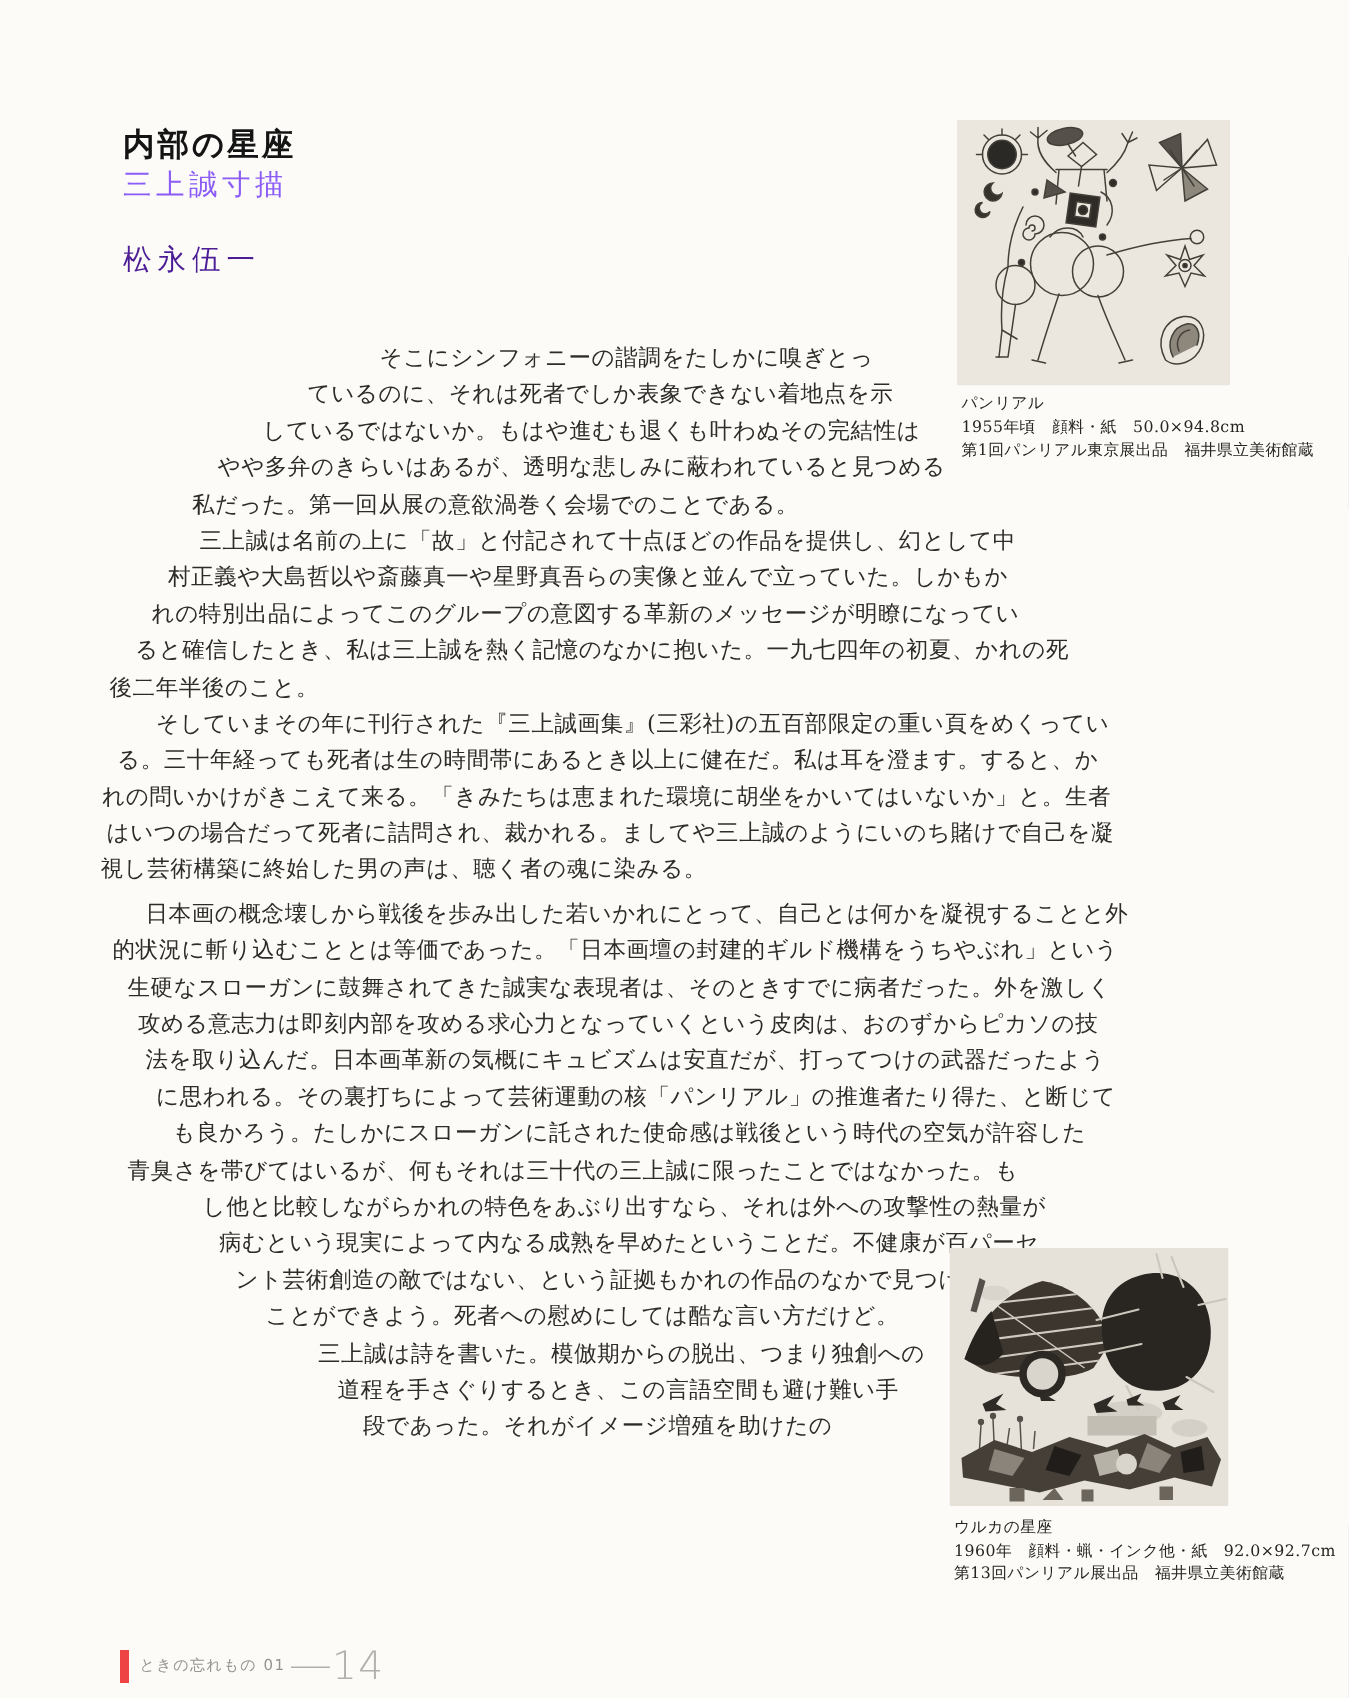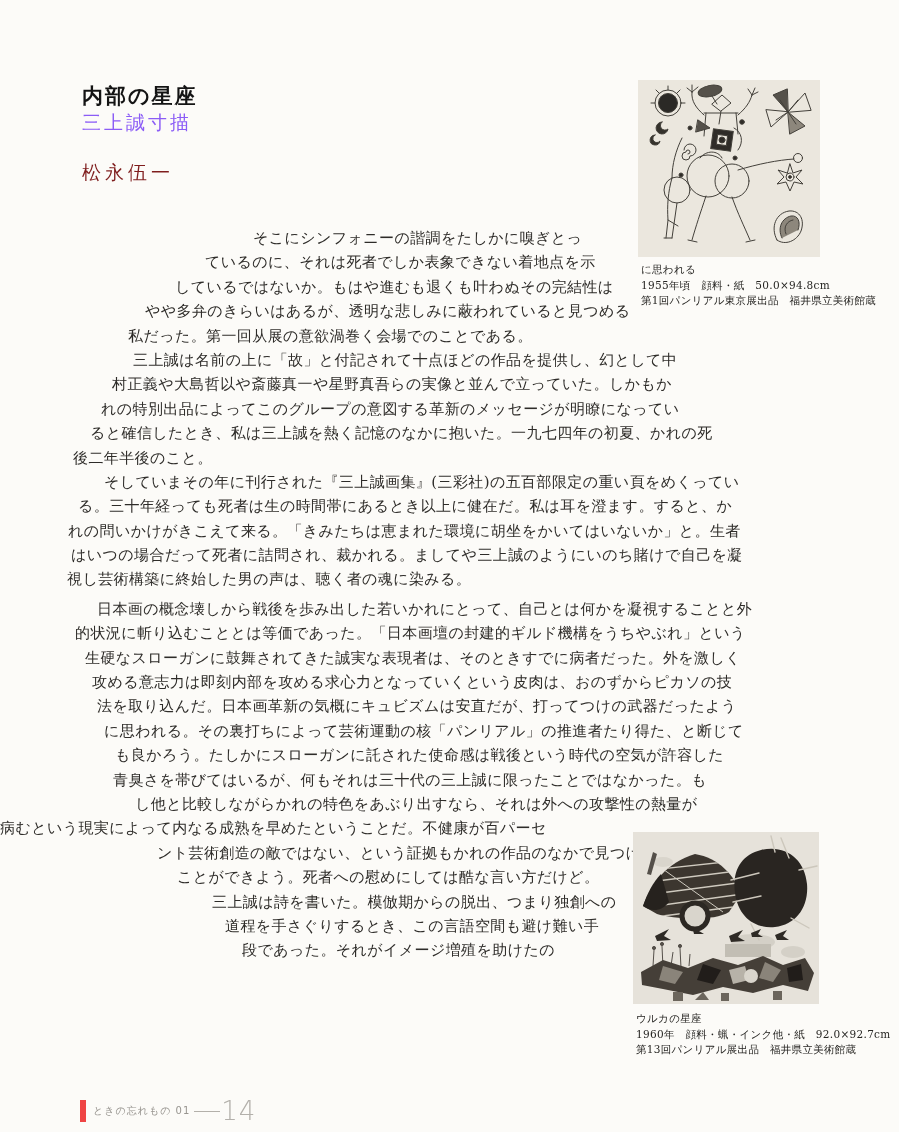--- a/index.html
+++ b/index.html
@@ -16,21 +16,21 @@
     position:absolute;left:82px;top:82px;
     font-family:"DejaVu Sans","Liberation Sans",sans-serif;
     font-weight:bold;font-size:21px;letter-spacing:2px;color:#141414;
   }
   .subtitle{
     position:absolute;left:82px;top:110px;
     font-size:19px;letter-spacing:3px;color:#8b5cf6;
   }
   .author{
     position:absolute;left:82px;top:160px;
-    font-size:19px;letter-spacing:4px;color:#7f1d1d;
+    font-size:19px;letter-spacing:4px;color:#4c1d95;
   }
   
   .article{
     position:absolute;left:0;top:226px;width:899px;
   }
   .bline{
     font-size:15px;line-height:24.4px;height:24.4px;
     letter-spacing:0.4px;white-space:nowrap;color:#2e2c29;
   }
   .bline.gap{margin-top:5px;}
@@ -139,21 +139,21 @@
 
       <g>
         <path d="M139,160 C132,147 138,133 151,131 C162,130 167,140 163,151 C159,161 147,166 139,160 Z"></path>
         <path d="M144,158 C139,148 144,138 153,136 C160,135 163,142 160,150" fill="#8d877c"></path>
         <path d="M148,154 C145,147 149,141 155,140"></path>
       </g>
     </g>
   </svg>
 
   <div class="caption cap-top">
-    <div>に思われる</div>
+    <div>パンリアル</div>
     <div>1955年頃　顔料・紙　50.0×94.8cm</div>
     <div>第1回パンリアル東京展出品　福井県立美術館蔵</div>
   </div>
 
   <div class="article">
       <div class="bline" style="margin-left: 253px;">そこにシンフォニーの諧調をたしかに嗅ぎとっ</div>
       <div class="bline" style="margin-left: 205px;">ているのに、それは死者でしか表象できない着地点を示</div>
       <div class="bline" style="margin-left: 175px;">しているではないか。もはや進むも退くも叶わぬその完結性は</div>
       <div class="bline" style="margin-left: 145px;">やや多弁のきらいはあるが、透明な悲しみに蔽われていると見つめる</div>
       <div class="bline" style="margin-left: 128px;">私だった。第一回从展の意欲渦巻く会場でのことである。</div>
@@ -167,23 +167,23 @@
       <div class="bline" style="margin-left: 68px;">れの問いかけがきこえて来る。「きみたちは恵まれた環境に胡坐をかいてはいないか」と。生者</div>
       <div class="bline" style="margin-left: 71px;">はいつの場合だって死者に詰問され、裁かれる。ましてや三上誠のようにいのち賭けで自己を凝</div>
       <div class="bline" style="margin-left: 67px;">視し芸術構築に終始した男の声は、聴く者の魂に染みる。</div>
       <div class="bline gap" style="margin-left: 97px;">日本画の概念壊しから戦後を歩み出した若いかれにとって、自己とは何かを凝視することと外</div>
       <div class="bline" style="margin-left: 75px;">的状況に斬り込むこととは等価であった。「日本画壇の封建的ギルド機構をうちやぶれ」という</div>
       <div class="bline" style="margin-left: 85px;">生硬なスローガンに鼓舞されてきた誠実な表現者は、そのときすでに病者だった。外を激しく</div>
       <div class="bline" style="margin-left: 92px;">攻める意志力は即刻内部を攻める求心力となっていくという皮肉は、おのずからピカソの技</div>
       <div class="bline" style="margin-left: 97px;">法を取り込んだ。日本画革新の気概にキュビズムは安直だが、打ってつけの武器だったよう</div>
       <div class="bline" style="margin-left: 104px;">に思われる。その裏打ちによって芸術運動の核「パンリアル」の推進者たり得た、と断じて</div>
       <div class="bline" style="margin-left: 115px;">も良かろう。たしかにスローガンに託された使命感は戦後という時代の空気が許容した</div>
-      <div class="bline" style="margin-left: 113px;">青臭さを帯びてはいるが、何もそれは三十代の三上誠に限ったことではなかった。も</div>
+      <div class="bline" style="margin-left: 85px;">青臭さを帯びてはいるが、何もそれは三十代の三上誠に限ったことではなかった。も</div>
       <div class="bline" style="margin-left: 135px;">し他と比較しながらかれの特色をあぶり出すなら、それは外への攻撃性の熱量が</div>
-      <div class="bline" style="">病むという現実によって内なる成熟を早めたということだ。不健康が百パーセ</div>
+      <div class="bline" style="margin-left: 146px;">病むという現実によって内なる成熟を早めたということだ。不健康が百パーセ</div>
       <div class="bline" style="margin-left: 157px;">ント芸術創造の敵ではない、という証拠もかれの作品のなかで見つけ出す</div>
       <div class="bline" style="margin-left: 177px;">ことができよう。死者への慰めにしては酷な言い方だけど。</div>
       <div class="bline" style="margin-left: 212px;">三上誠は詩を書いた。模倣期からの脱出、つまり独創への</div>
       <div class="bline" style="margin-left: 225px;">道程を手さぐりするとき、この言語空間も避け難い手</div>
       <div class="bline" style="margin-left: 242px;">段であった。それがイメージ増殖を助けたの</div>
     </div>
 
   <svg class="art art-bottom" width="186" height="172" viewBox="0 0 186 172">
     <defs>
       <clipPath id="mtnClip">

